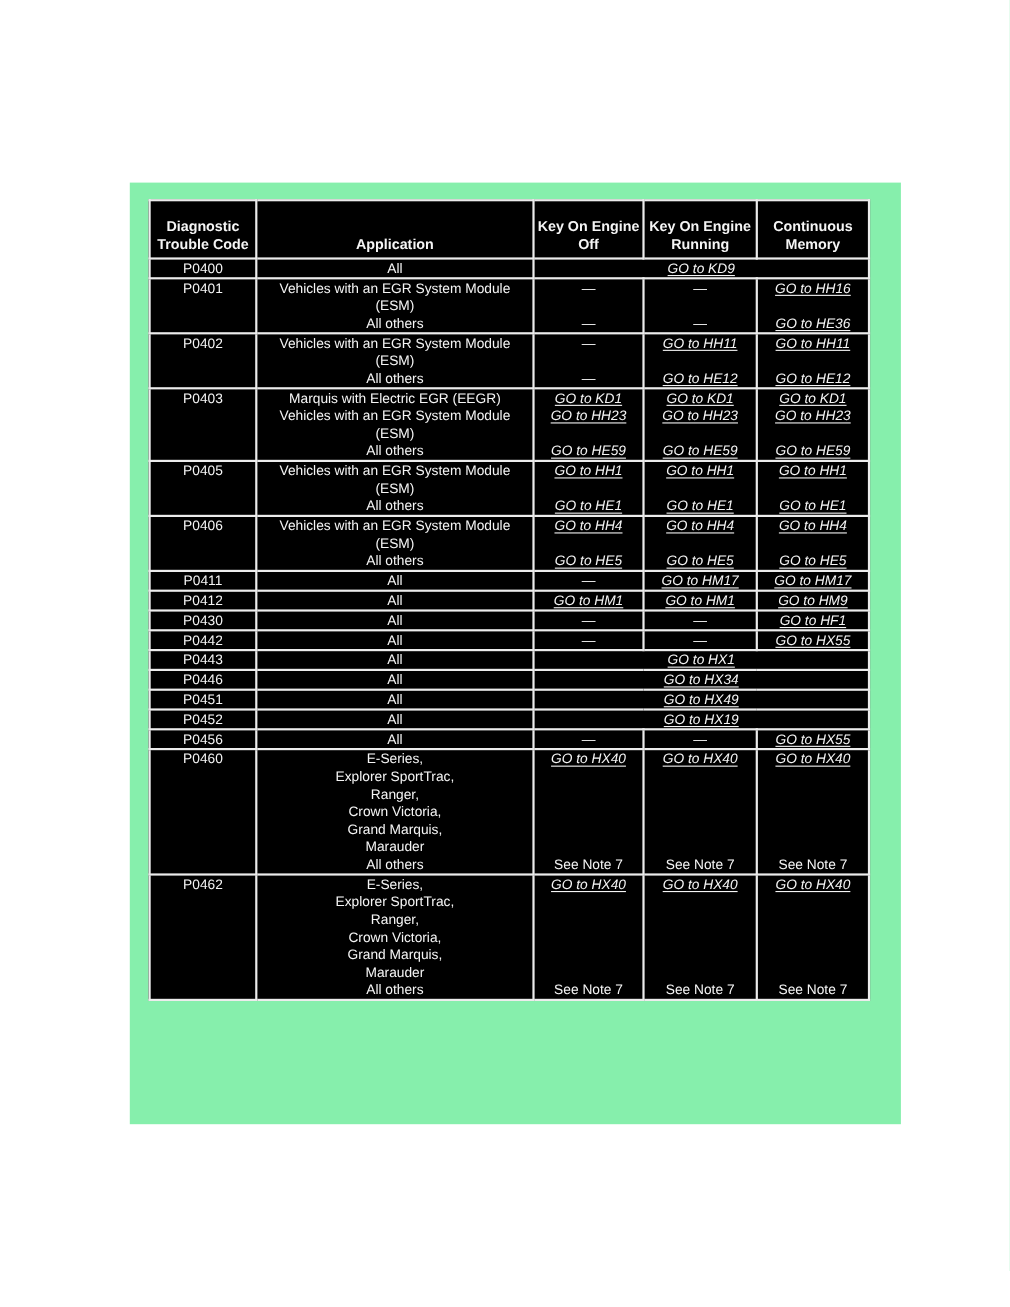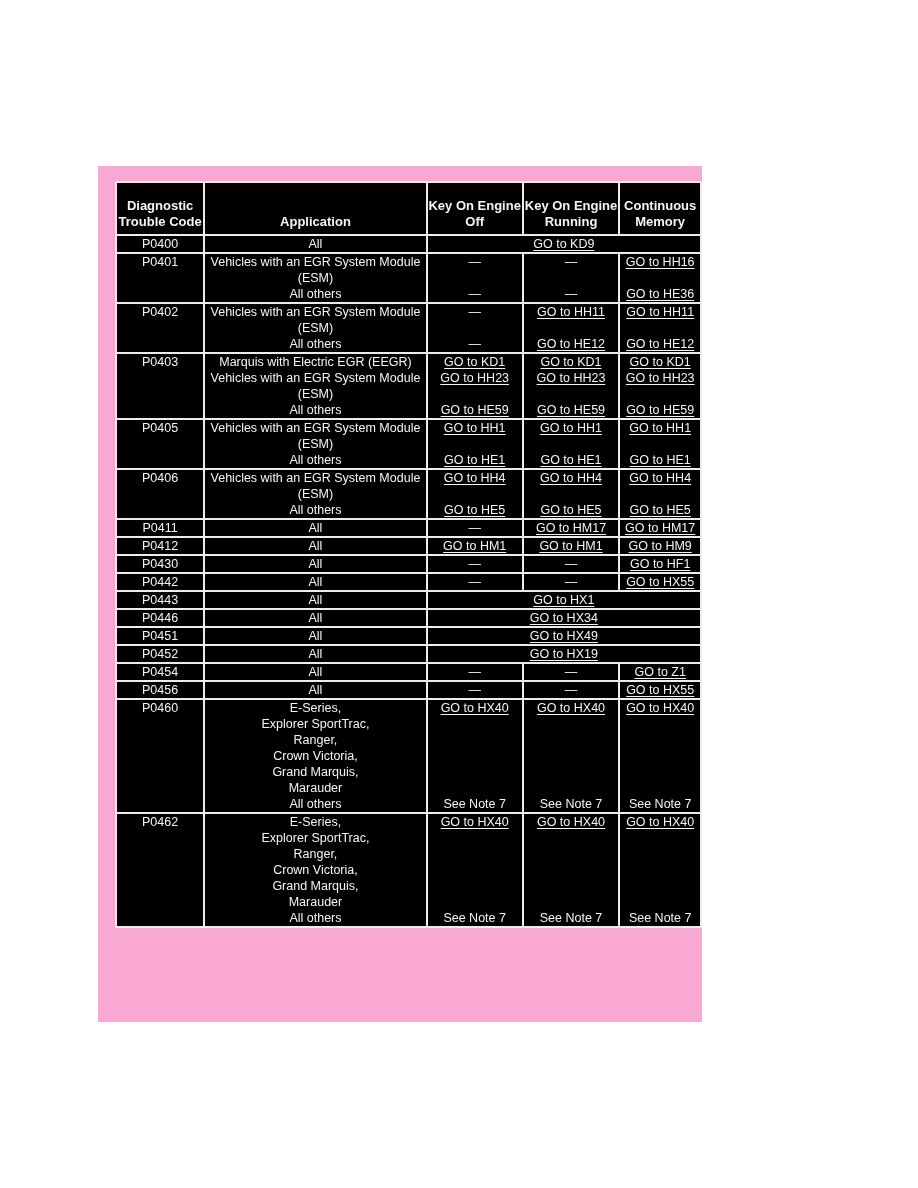--- a/index.html
+++ b/index.html
@@ -5,23 +5,23 @@
   html, body { margin: 0; padding: 0; }
   body {
     width: 918px; height: 1188px;
     background: #ffffff;
     position: relative;
     font-family: "Liberation Sans", sans-serif;
     overflow: hidden;
   }
   .scan {
     position: absolute;
-    left: 98px; top: 166px;
-    width: 604px; height: 856px;
-    background: #f9a8d4;
+    left: 118px; top: 166px;
+    width: 701px; height: 856px;
+    background: #86efac;
   }
   table.dtc {
     position: absolute;
     left: 17px; top: 15px;
     border-collapse: collapse;
     table-layout: fixed;
     background: #000000;
   }
   th, td {
     border: 2px solid #ececec;
@@ -41,21 +41,21 @@
   td {
     vertical-align: top;
     font-size: 12.5px;
     font-weight: normal;
   }
   .line {
     height: 16px;
     line-height: 16px;
     white-space: nowrap;
   }
-  .u { text-decoration: underline; text-underline-offset: 2px; }
+  .u { text-decoration: underline; text-underline-offset: 2px; font-style: italic; }
 </style>
 </head>
 <body>
 
 <div class="scan">
   <table class="dtc">
     <colgroup>
       <col style="width:97px">
       <col style="width:252px">
       <col style="width:100px">
@@ -333,37 +333,20 @@
           </td>
           <td>
             <div class="line"><span>All</span></div>
           </td>
           <td colspan="3">
             <div class="line"><span class="u">GO to HX19</span></div>
           </td>
         </tr>
         <tr>
           <td>
-            <div class="line">P0454</div>
-          </td>
-          <td>
-            <div class="line"><span>All</span></div>
-          </td>
-          <td>
-            <div class="line"><span>—</span></div>
-          </td>
-          <td>
-            <div class="line"><span>—</span></div>
-          </td>
-          <td>
-            <div class="line"><span class="u">GO to Z1</span></div>
-          </td>
-        </tr>
-        <tr>
-          <td>
             <div class="line">P0456</div>
           </td>
           <td>
             <div class="line"><span>All</span></div>
           </td>
           <td>
             <div class="line"><span>—</span></div>
           </td>
           <td>
             <div class="line"><span>—</span></div>

